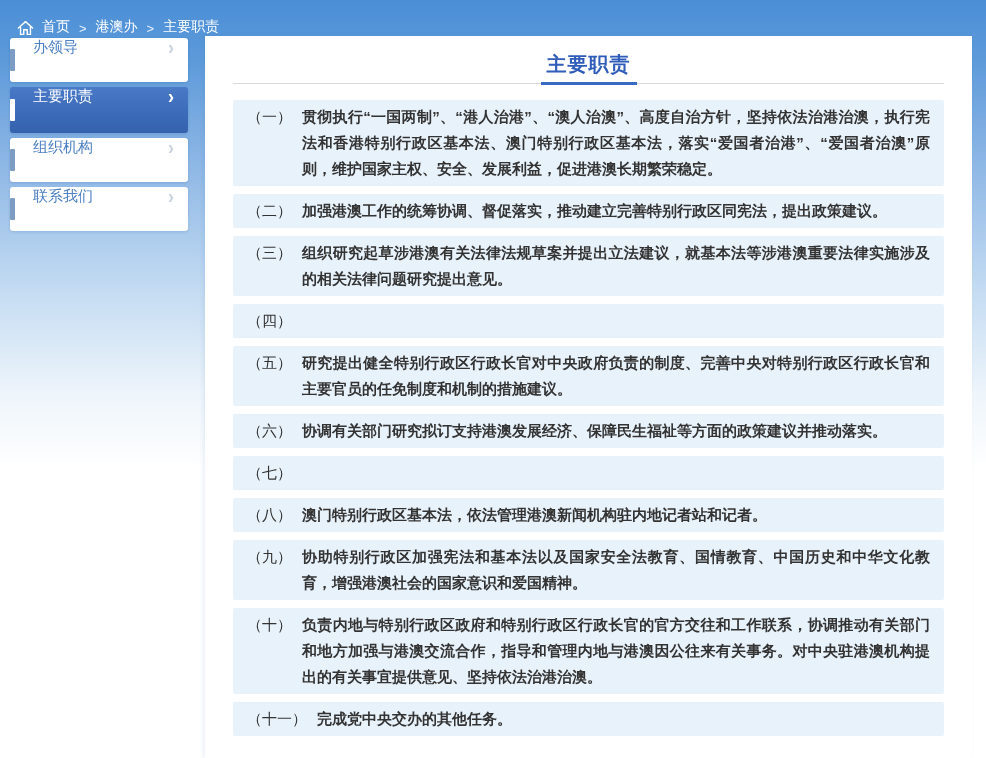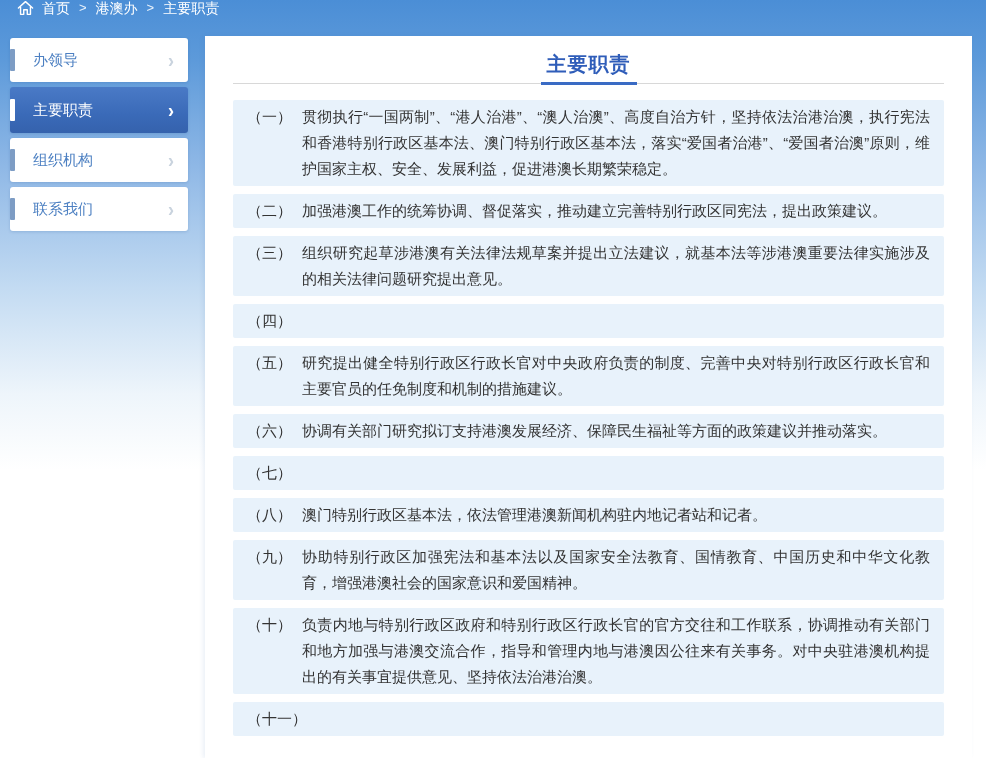--- a/index.html
+++ b/index.html
@@ -7,33 +7,33 @@
   body {
     position:relative;
     font-family:"Liberation Sans","DejaVu Sans",sans-serif;
     background:linear-gradient(180deg,#4b8ed6 0%,#5d9ada 8%,#7fadе2 18%,#8fb8e6 22%,#c3dbf2 38%,#eef5fb 52%,#ffffff 62%);
     background:linear-gradient(180deg,#4b8ed6 0%,#5d9ada 8%,#8fb8e6 22%,#c3dbf2 38%,#eef5fb 52%,#ffffff 62%);
   }
 
   
   .breadcrumb {
     position:absolute; top:0; left:0; height:36px; width:100%;
-    display:flex; align-items:flex-start; padding-left:17px;
+    display:flex; align-items:flex-end; padding-left:17px;
     color:#ffffff; font-size:14px;
   }
   .breadcrumb .home-ic { display:flex; align-items:center; margin-right:8px; }
   .breadcrumb a { color:#ffffff; text-decoration:none; cursor:pointer; }
   .breadcrumb .sep { margin:0 9px; font-size:13px; color:#eaf3fc; }
 
   
   .sidebar { position:absolute; left:10px; top:38px; width:178px; }
   .side-item {
     position:relative; height:44px; margin-bottom:5px;
     background:#ffffff; border-radius:3px;
-    display:flex; align-items:center;
+    display:flex; align-items:flex-start;
     padding:0 14px 0 23px;
     color:#4d80c2; font-size:15px; cursor:pointer;
     box-shadow:0 1px 3px rgba(20,70,140,0.18);
   }
   .side-item .accent {
     position:absolute; left:0; top:11px; width:5px; height:22px;
     background:#7d9cc4; border-radius:1px;
   }
   .side-item .chev {
     margin-left:auto; color:#c9d3de; font-size:18px; line-height:1;
@@ -61,21 +61,21 @@
     padding:6px 6px 8px 6px; border-bottom:3px solid #3a6bc4; margin-bottom:-2px;
     letter-spacing:1px;
   }
   .duty-row {
     background:#e8f2fb; border-radius:2px;
     padding:4px 14px; margin-bottom:8px;
     display:flex; align-items:flex-start;
     font-size:15px; line-height:26px; color:#333333;
   }
   .duty-num { flex:none; margin-right:10px; white-space:nowrap; }
-  .duty-text { flex:1; text-align:justify; }
+  .duty-text { flex:1; text-align:justify;font-weight:bold; }
 </style>
 </head>
 <body>
 
 <div class="breadcrumb">
   <span class="home-ic">
     <svg width="17" height="16" viewBox="0 0 24 22" fill="none" stroke="#ffffff" stroke-width="2" stroke-linejoin="round" stroke-linecap="round">
       <path d="M2 11 L12 2 L22 11"></path>
       <path d="M5 9.5 V20 H9.5 V13.5 H14.5 V20 H19 V9.5"></path>
     </svg>
@@ -148,14 +148,15 @@
   <div class="duty-row">
     <span class="duty-num">（九）</span>
     <span class="duty-text">协助特别行政区加强宪法和基本法以及国家安全法教育、国情教育、中国历史和中华文化教育，增强港澳社会的国家意识和爱国精神。</span>
   </div>
   <div class="duty-row">
     <span class="duty-num">（十）</span>
     <span class="duty-text">负责内地与特别行政区政府和特别行政区行政长官的官方交往和工作联系，协调推动有关部门和地方加强与港澳交流合作，指导和管理内地与港澳因公往来有关事务。对中央驻港澳机构提出的有关事宜提供意见、坚持依法治港治澳。</span>
   </div>
   <div class="duty-row">
     <span class="duty-num">（十一）</span>
+    <span class="duty-text">完成党中央交办的其他任务。</span>
   </div>
 </div>
 
 </body></html>

